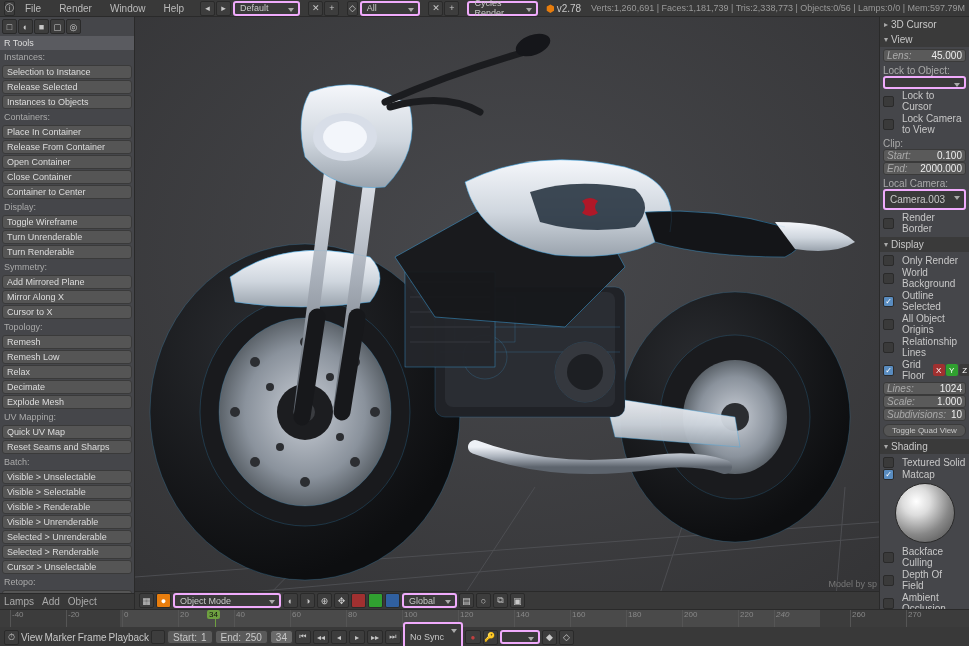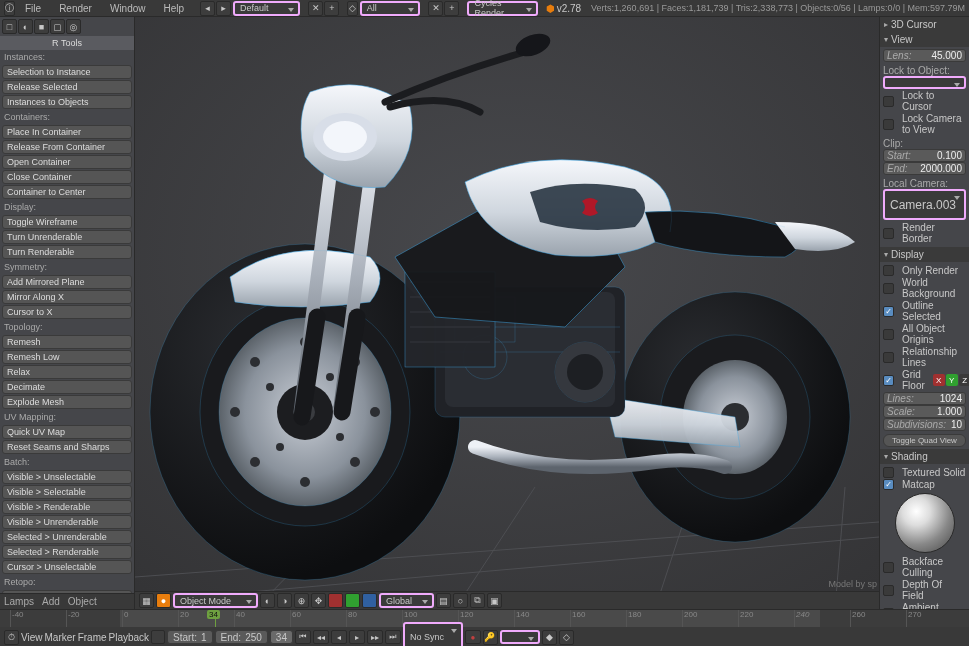--- a/index.html
+++ b/index.html
@@ -9,21 +9,21 @@
 .menubar { height:17px; background:#393939; display:flex; align-items:center; padding:0 4px; gap:2px; border-bottom:1px solid #2a2a2a; }
 .menubar .menu { padding:1px 8px; color:#bbb; cursor:pointer; }
 .menubar .ico-cluster { display:flex; gap:1px; margin-left:6px; }
 .icobtn { width:15px; height:15px; background:#3d3d3d; border:1px solid #2a2a2a; border-radius:2px; display:flex; align-items:center; justify-content:center; cursor:pointer; font-size:9px; }
 .dd { background:#3a3a3a; border:2px solid #f0abfc; border-radius:3px; height:15px; padding:0 14px 0 5px; display:flex; align-items:center; position:relative; cursor:pointer; font-size:9px; }
 .dd::after { content:""; position:absolute; right:4px; top:5px; border-left:3px solid transparent; border-right:3px solid transparent; border-top:4px solid #aaa; }
 .stats { margin-left:8px; color:#999; font-size:9px; white-space:nowrap; }
 
 
 .tpanel { position:absolute; left:0; top:17px; width:135px; bottom:37px; background:#45464a; border-right:1px solid #2a2a2a; overflow:hidden; }
-.tpanel .hdr { background:#5a5b60; color:#ddd; padding:2px 4px; font-size:9px;text-align:center; }
+.tpanel .hdr { background:#5a5b60; color:#ddd; padding:2px 4px; font-size:9px; }
 .tpanel .btn { background:#555; border:1px solid #3a3a3a; border-radius:3px; margin:1px 2px; padding:1px 4px; font-size:9px; color:#ddd; cursor:pointer; }
 .tpanel .lbl { color:#aaa; font-size:9px; padding:2px 4px; }
 
 
 .viewport { position:absolute; left:135px; top:17px; right:90px; bottom:37px; background:#3b3b3b; overflow:hidden; }
 .viewport svg { width:100%; height:100%; display:block; }
 
 
 .vphdr { position:absolute; left:0; right:0; bottom:0; height:18px; background:#393939; border-top:1px solid #2a2a2a; display:flex; align-items:center; padding:0 4px; gap:2px; }
 
@@ -292,21 +292,21 @@
     <g stroke="#3fa8e8" stroke-width="0.35" opacity="0.35" fill="none">
       <path d="M330 165 Q400 130 490 150 Q545 165 535 215"></path>
       <path d="M95 260 Q150 220 235 240"></path>
       <path d="M510 195 Q580 190 650 210"></path>
     </g>
   </svg>
 
   <div class="vphdr">
     <span class="icobtn">▦</span>
     <span class="icobtn" style="background:#e87d0d;color:#fff">●</span>
-    <div class="dd" style="width:85px">Object Mode</div>
+    <div class="dd" style="width:108px">Object Mode</div>
     <span class="icobtn">◐</span>
     <span class="icobtn">◑</span>
     <span class="icobtn">⊕</span>
     <span class="icobtn">✥</span>
     <span class="icobtn" style="background:#a03030"></span>
     <span class="icobtn" style="background:#30a030"></span>
     <span class="icobtn" style="background:#3060a0"></span>
     <div class="dd" style="width:55px">Global</div>
     <span class="icobtn">▤</span>
     <span class="icobtn">○</span>
@@ -338,21 +338,21 @@
     <div style="color:#aaa;margin-top:3px">Clip:</div>
     <div class="numf">
         <span class="k">Start:</span>
         <span class="v">0.100</span>
       </div>
     <div class="numf">
         <span class="k">End:</span>
         <span class="v">2000.000</span>
       </div>
     <div style="color:#aaa;margin-top:3px">Local Camera:</div>
-    <div class="dd" style="height:31px;font-size:12px">Camera.003</div>
+    <div class="dd" style="height:21px;font-size:10px">Camera.003</div>
     <div class="row" style="margin-top:2px">
         <span class="chk"></span>
         <span>Render Border</span>
       </div>
   </div>
 
   <div class="sect-hdr">Display</div>
   <div class="body">
     <div class="row">
         <span class="chk"></span>
@@ -437,21 +437,21 @@
       <span class="tick" style="left: 234px;">40</span>
       <span class="tick" style="left: 290px;">60</span>
       <span class="tick" style="left: 346px;">80</span>
       <span class="tick" style="left: 402px;">100</span>
       <span class="tick" style="left: 458px;">120</span>
       <span class="tick" style="left: 514px;">140</span>
       <span class="tick" style="left: 570px;">160</span>
       <span class="tick" style="left: 626px;">180</span>
       <span class="tick" style="left: 682px;">200</span>
       <span class="tick" style="left: 738px;">220</span>
-      <span class="tick" style="left: 794px; font-style: italic;">240</span>
+      <span class="tick" style="left: 774px; font-style: italic;">240</span>
       <span class="tick" style="left: 850px;">260</span>
       <span class="tick" style="left: 906px;">270</span>
     </div>
   <div class="ctrl">
     <span class="icobtn">⏱</span>
     <span class="menu">View</span>
     <span class="menu">Marker</span>
     <span class="menu">Frame</span>
     <span class="menu">Playback</span>
     <span class="small-globe"></span>

